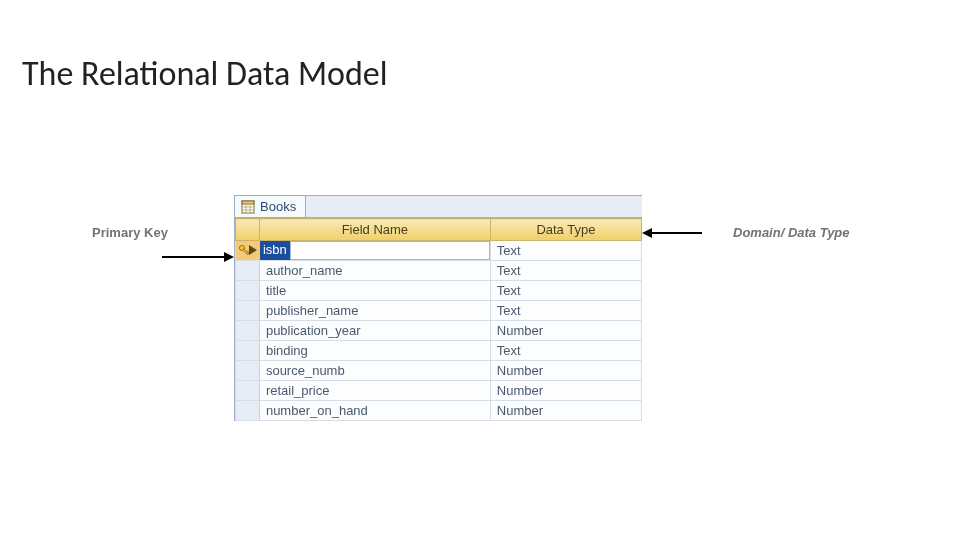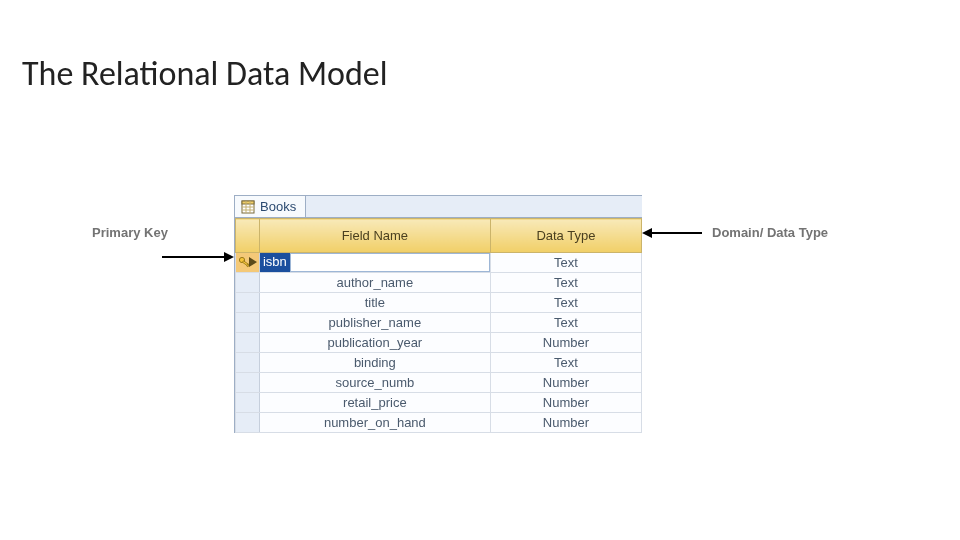--- a/index.html
+++ b/index.html
@@ -22,21 +22,21 @@
     font-family: "Segoe UI Light","Calibri Light","Segoe UI",Calibri,Arial,sans-serif;
   }
   .annotation {
     position: absolute;
     font-size: 13px;
     font-weight: 700;
     color: #737373;
     font-family: Arial, sans-serif;
   }
   .annot-left       { left: 92px;  top: 225px; width: 80px; }
-  .annot-right      { left: 712px; top: 225px; }
+  .annot-right      { left: 733px; top: 225px; font-style: italic; }
   
   .arrow {
     position: absolute;
     height: 2px;
     background: #000;
   }
   .arrow::after {
     content: "";
     position: absolute;
     top: -4px;
@@ -86,33 +86,32 @@
 
   .grid {
     border-collapse: collapse;
     width: 100%;
   }
   .grid th {
     background: linear-gradient(#f8e9b8,#f1cf67);
     color: #4a3f1f;
     font-weight: 400;
     font-size: 13px;
-    height: 34px;
+    height: 22px;
     border: 1px solid #cbb46a;
     padding: 0;
   }
   .grid th.sel { width: 24px; background: linear-gradient(#f8e9b8,#f1cf67); }
   .grid td {
     height: 20px;
     border: 1px solid #d7dde6;
     background: #fcfdff;
     color: #4a5a6d;
     padding: 0 6px;
     font-size: 13px;
-    text-align: center;
   }
   .grid td.selcell {
     background: #e6edf7;
     border-right-color: #c6cfdc;
     padding: 0;
     text-align: center;
   }
   .key-icon {
     display: inline-block;
     width: 14px; height: 14px;

